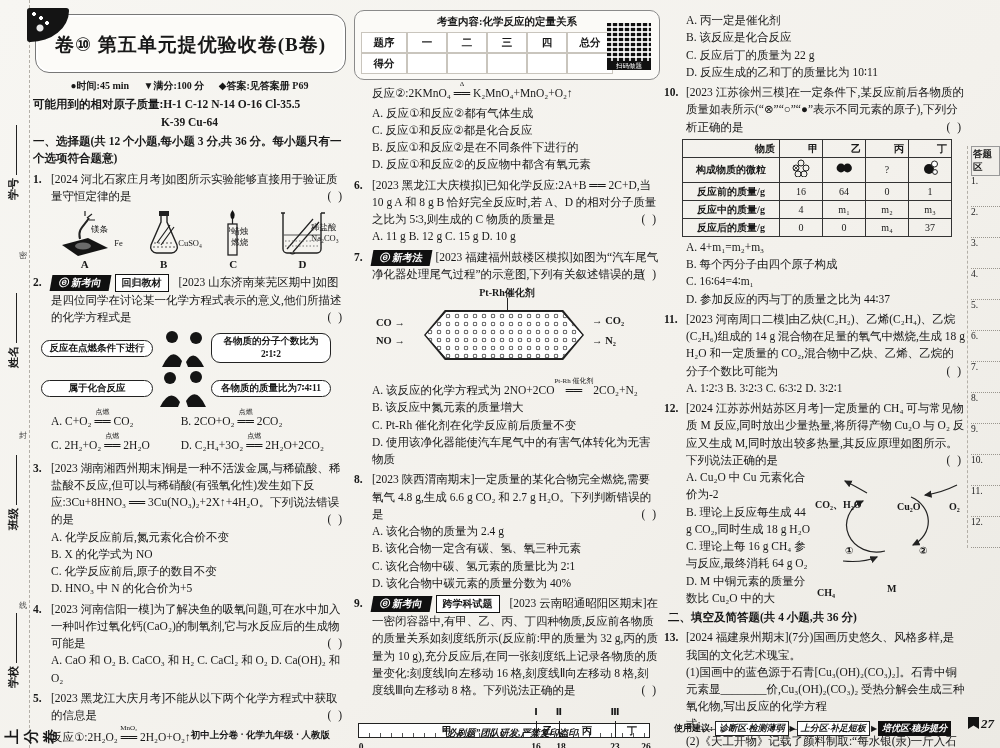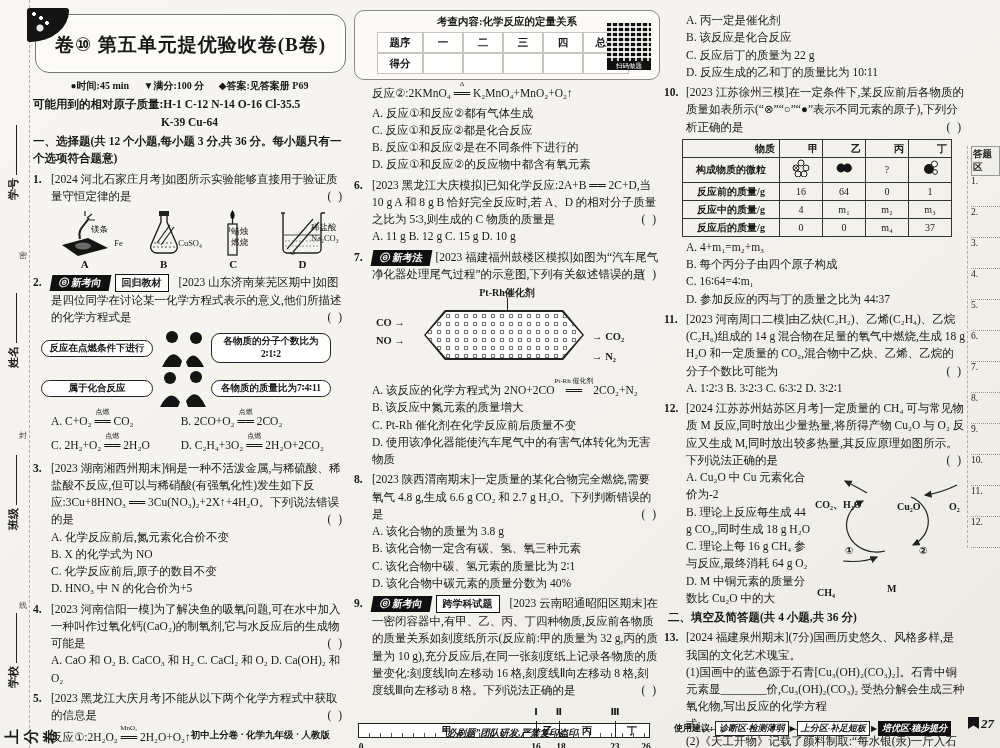--- a/index.html
+++ b/index.html
@@ -41,21 +41,21 @@
   .bracket{position:absolute;right:2px;bottom:0;letter-spacing:2px;}
   .opt{padding-left:18px;}
   .opts2{display:grid;grid-template-columns:1.02fr 1.3fr;padding-left:18px;line-height:1.85;}
   .badge-dark{display:inline-block;background:#101010;color:#fff;font-size:10px;font-weight:700;
               padding:0 8px 1px;transform:skewX(-10deg);margin-right:5px;}
   .badge-light{display:inline-block;border:1.5px solid #111;background:#fff;font-size:10px;font-weight:700;
                padding:0 6px 1px;margin-right:10px;}
   ruby.eq{ruby-align:center;}
   ruby.eq rt{font-size:7px;letter-spacing:0;}
   
-  .scorebox{position:relative;border:1.5px solid #8a8a8a;border-radius:10px;background:#fbfaf7;padding:3px 22px 5px;}
+  .scorebox{position:relative;border:1.5px solid #8a8a8a;border-radius:10px;background:#fbfaf7;padding:3px 6px 5px;}
   .scorecap{text-align:center;font-weight:700;font-size:10.5px;}
   .scoregrid{display:grid;grid-template-columns:46px repeat(4,40px) 46px;margin-top:2px;width:246px;}
   .scoregrid div{border:1px solid #c9c5bd;height:19px;line-height:19px;text-align:center;font-size:10.5px;font-weight:700;background:#fff;}
   .qr{position:absolute;right:8px;top:12px;width:44px;height:38px;background:#101010;
       background-image:repeating-linear-gradient(0deg,transparent 0 3px,rgba(255,255,255,.85) 3px 5px),
                        repeating-linear-gradient(90deg,transparent 0 4px,rgba(255,255,255,.8) 4px 6px);}
   .qrcap{position:absolute;right:8px;top:50px;width:44px;background:#101010;color:#fff;font-size:6.5px;
          text-align:center;line-height:9px;}
   
   .figrow{display:flex;justify-content:space-between;align-items:flex-end;margin:4px 2px 0 14px;}
@@ -70,21 +70,21 @@
   
   .conv{position:relative;height:92px;margin:2px 0 0;}
   .convtop{position:absolute;left:50%;top:0;transform:translateX(-50%);font-size:10px;font-weight:700;}
   .convstem{position:absolute;left:50%;top:13px;width:1px;height:12px;background:#222;}
   .hex{position:absolute;left:70px;top:25px;width:160px;height:50px;background:#222;
        clip-path:polygon(13% 0,87% 0,100% 50%,87% 100%,13% 100%,0 50%);}
   .hexin{position:absolute;left:72px;top:27px;width:156px;height:46px;background-color:#fff;
        clip-path:polygon(13% 0,87% 0,100% 50%,87% 100%,13% 100%,0 50%);
        background-image:radial-gradient(circle at 4px 4px,#fff 1.1px,#777 1.4px 2.2px,#fff 2.6px);background-size:9px 8px;}
   .convl{position:absolute;left:22px;font-size:10.5px;font-weight:700;}
-  .convr{position:absolute;left:238px;font-size:10.5px;font-weight:700;margin-top:16px;}
+  .convr{position:absolute;left:238px;font-size:10.5px;font-weight:700;}
   
   .ruler{position:relative;height:52px;margin:4px 0 0 4px;width:292px;font-size:9px;}
   .rbar{position:absolute;left:0;top:20px;width:290px;height:13px;border:1px solid #222;background:#fff;}
   .rbar::after{content:"";position:absolute;left:0;bottom:0;width:100%;height:4px;
                background:repeating-linear-gradient(90deg,transparent 0 10px,#555 10px 11px);}
   .rsep{position:absolute;top:18px;width:1px;height:17px;background:#222;}
   .rseg{position:absolute;top:20px;font-size:10px;font-weight:700;transform:translateX(-50%);}
   .rmark{position:absolute;top:2px;transform:translateX(-50%);font-size:9.5px;font-weight:700;}
   .rtick{position:absolute;top:37px;transform:translateX(-50%);font-size:9.5px;font-weight:700;}
   
@@ -314,21 +314,21 @@
     <div class="opt">A. 该反应的化学方程式为 2NO+2CO <ruby class="eq">══<rt>Pt-Rh 催化剂</rt></ruby> 2CO₂+N₂</div>
     <div class="opt">B. 该反应中氮元素的质量增大</div>
     <div class="opt">C. Pt-Rh 催化剂在化学反应前后质量不变</div>
     <div class="opt">D. 使用该净化器能使汽车尾气中的有害气体转化为无害物质</div>
 
     <div class="q">
       <span class="qnum">8.</span>
       <span>[2023 陕西渭南期末]一定质量的某化合物完全燃烧,需要氧气 4.8 g,生成 6.6 g CO₂ 和 2.7 g H₂O。下列判断错误的是</span>
       <span class="bracket">(      )</span>
     </div>
-    <div class="opt">A. 该化合物的质量为 3.8 g</div>
+    <div class="opt">A. 该化合物的质量为 2.4 g</div>
     <div class="opt">B. 该化合物一定含有碳、氢、氧三种元素</div>
     <div class="opt">C. 该化合物中碳、氢元素的质量比为 2∶1</div>
     <div class="opt">D. 该化合物中碳元素的质量分数为 40%</div>
 
     <div class="q">
       <span class="qnum">9.</span>
       <span class="badge-dark">ⓔ 新考向</span><span class="badge-light">跨学科试题</span><span>[2023 云南昭通昭阳区期末]在一密闭容器中,有甲、乙、丙、丁四种物质,反应前各物质的质量关系如刻度纸所示(反应前:甲的质量为 32 g,丙的质量为 10 g),充分反应后,在同一张刻度纸上记录各物质的质量变化:刻度线Ⅰ向左移动 16 格,刻度线Ⅱ向左移动 8 格,刻度线Ⅲ向左移动 8 格。下列说法正确的是</span>
       <span class="bracket">(      )</span>
     </div>
     <div class="ruler">

